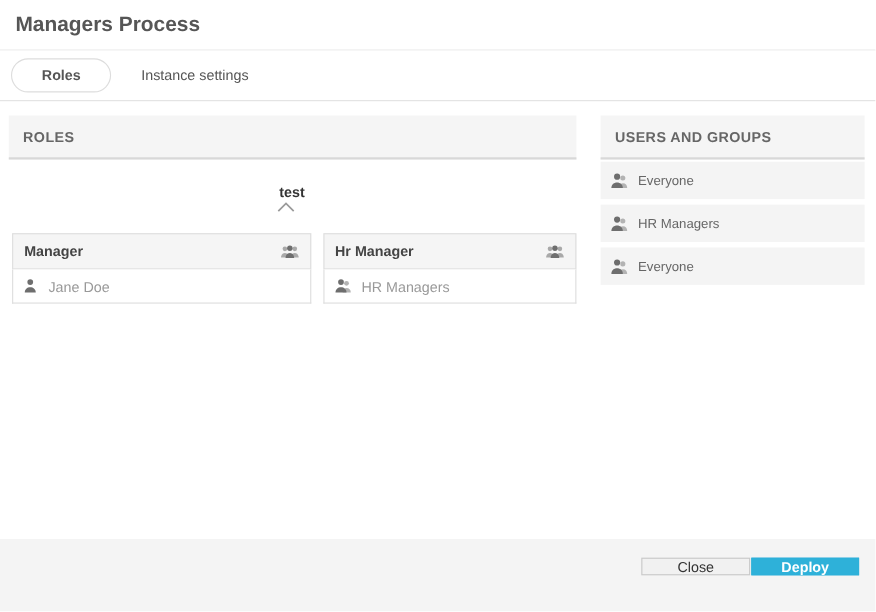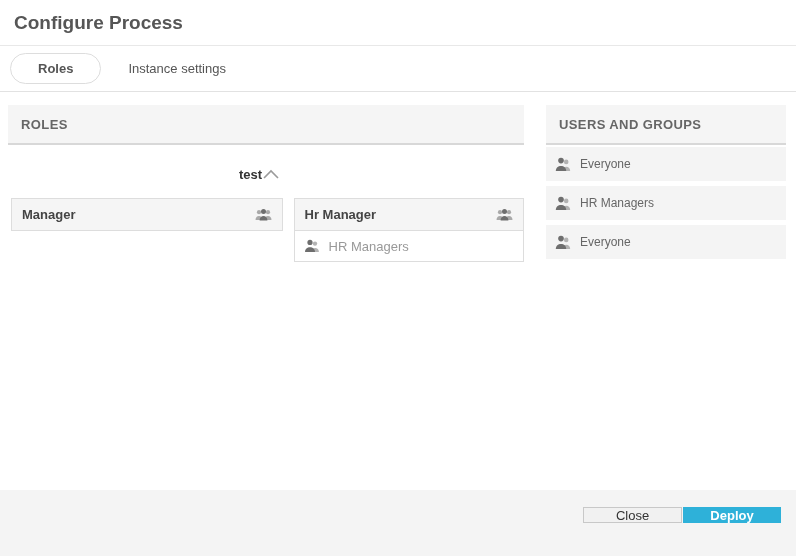--- a/index.html
+++ b/index.html
@@ -76,21 +76,22 @@
   .roles-panel {
     position: absolute;
     left: 8px; top: 12px;
     width: 516px;
   }
   .role-group-row {
     margin-top: 22px;
     padding: 0 3px 0 2px;
     display: flex;
     align-items: center;
-    justify-content: center;
+    justify-content: space-between;
+    flex-direction: column;
   }
   .role-group-name {
     font-size: 13px;
     font-weight: bold;
     color: #333;
   }
   .chevron { width: 18px; height: 14px; margin-right: 12px; cursor: pointer; }
 
   .cards-row {
     margin-top: 16px;
@@ -191,21 +192,21 @@
     background: #2eb1d9;
     border: 1px solid #2eb1d9;
     color: #fff;
     font-weight: bold;
   }
 </style>
 </head>
 <body>
 
 <div class="dlg-header">
-  <div class="dlg-title">Configure Process</div>
+  <div class="dlg-title">Managers Process</div>
 </div>
 
 <div class="tab-row">
   <div class="tab-pill">Roles</div>
   <div class="tab-plain">Instance settings</div>
 </div>
 
 <div class="content">
 
   <div class="roles-panel">
@@ -234,20 +235,31 @@
               <g fill="#a9a9a9">
                   <circle cx="13" cy="4.2" r="2.1"></circle>
                   <path d="M9.5 12c0-2.4 1.6-3.9 3.5-3.9s3.5 1.5 3.5 3.9z"></path>
                 </g>
               <g fill="#6e6e6e">
                   <circle cx="8.5" cy="3.6" r="2.5"></circle>
                   <path d="M4.6 12.5c0-2.8 1.8-4.5 3.9-4.5s3.9 1.7 3.9 4.5z"></path>
                 </g>
             </svg>
           </span>
+        </div>
+        <div class="role-card-body">
+          <span class="icon">
+            <svg width="14" height="14" viewBox="0 0 14 14">
+              <g fill="#6e6e6e">
+                  <circle cx="6.5" cy="3.4" r="2.6"></circle>
+                  <path d="M1.5 13c0-3 2.2-4.8 5-4.8s5 1.8 5 4.8z"></path>
+                </g>
+            </svg>
+          </span>
+          <span class="assignee-label">Jane Doe</span>
         </div>
       </div>
 
       <div class="role-card wide">
         <div class="role-card-header">
           <span>Hr Manager</span>
           <span class="icon">
             <svg width="17" height="14" viewBox="0 0 17 14">
               <g fill="#a9a9a9">
                   <circle cx="4" cy="4.2" r="2.1"></circle>

